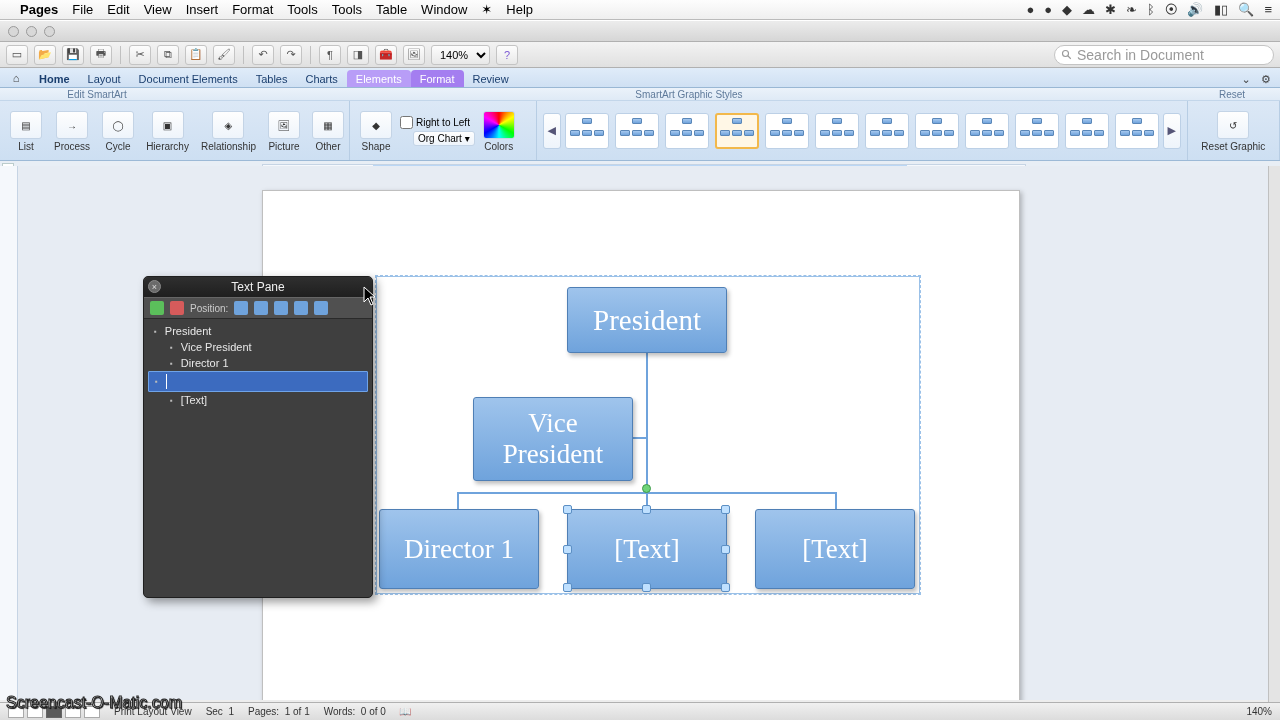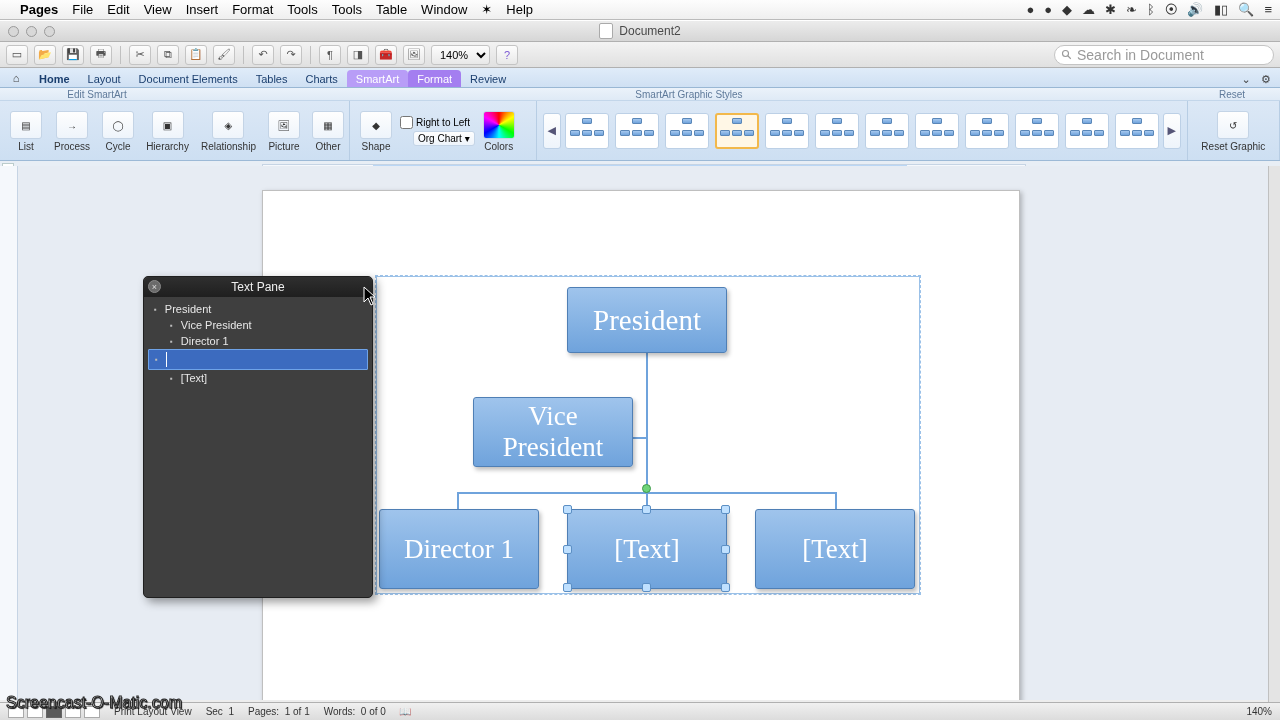--- a/index.html
+++ b/index.html
@@ -222,21 +222,21 @@
     background:linear-gradient(#9fc4ec,#6fa3dc);
     border:1px solid #4f7fb5;
     border-radius:3px;
     box-shadow: 2px 3px 4px rgba(0,0,0,.25);
     color:#fff;
     font-family: Georgia, "Palatino", serif;
     display:flex; align-items:center; justify-content:center;
     text-align:center;
   }
   .node.n1 { left:190px; top:10px;  width:160px; height:66px; font-size:29px; }
-  .node.n2 { left:96px;  top:120px; width:160px; height:70px; font-size:27px; }
+  .node.n2 { left:96px;  top:120px; width:160px; height:84px; font-size:27px; }
   .node.n3 { left:2px;   top:232px; width:160px; height:80px; font-size:27px; }
   .node.n4 { left:190px; top:232px; width:160px; height:80px; font-size:27px; }
   .node.n5 { left:378px; top:232px; width:160px; height:80px; font-size:27px; }
 
   .connector { position:absolute; background:#6fa3dc; }
   .sel-handle {
     position:absolute; width:9px; height:9px;
     border:1px solid #5c8fc4; background:#bfe0ff; border-radius:2px;
   }
 
@@ -348,24 +348,20 @@
     <span>🔍</span>
     <span>≡</span>
   </div>
 </div>
 
 <div class="titlebar">
   <div class="traffic">
     <div></div>
     <div></div>
     <div></div>
-  </div>
-  <div class="doc-title">
-    <span class="doc-icon"></span>
-    <span>Document2</span>
   </div>
 </div>
 
 <div class="toolbar">
   <div class="tb-btn">▭</div>
   <div class="tb-btn">📂</div>
   <div class="tb-btn">💾</div>
   <div class="tb-btn">🖶</div>
   <div class="tb-sep"></div>
   <div class="tb-btn">✂</div>
@@ -393,21 +389,21 @@
   </div>
 </div>
 
 <div class="ribbon-tabs">
   <div class="home-icon">⌂</div>
   <div class="tab active-home">Home</div>
   <div class="tab">Layout</div>
   <div class="tab">Document Elements</div>
   <div class="tab">Tables</div>
   <div class="tab">Charts</div>
-  <div class="tab ctx">SmartArt</div>
+  <div class="tab ctx">Elements</div>
   <div class="tab ctx active">Format</div>
   <div class="tab">Review</div>
   <div class="right-icons">
     <div>⌄</div>
     <div>⚙</div>
   </div>
 </div>
 
 <div style="display:flex;">
   <div class="group-label-strip" style="width:194px;">Edit SmartArt</div>
@@ -637,20 +633,30 @@
   <div class="sel-handle" style="left:265px;top:306px;"></div>
   <div class="sel-handle" style="left:344px;top:306px;"></div>
 
   <div style="position:absolute;left:265px;top:207px;width:9px;height:9px;border-radius:50%;background:#6fd47a;border:1px solid #3e9a4a;"></div>
 </div>
 
 <div class="textpane">
   <div class="tp-title">
     <div class="tp-close">×</div>
     <span>Text Pane</span>
+  </div>
+  <div class="tp-toolbar">
+    <div class="sq" style="background:#5bbf5b;"></div>
+    <div class="sq" style="background:#d65b5b;"></div>
+    <span>Position:</span>
+    <div class="sq" style="background:#6fa3dc;"></div>
+    <div class="sq" style="background:#6fa3dc;"></div>
+    <div class="sq" style="background:#6fa3dc;"></div>
+    <div class="sq" style="background:#6fa3dc;"></div>
+    <div class="sq" style="background:#6fa3dc;"></div>
   </div>
   <div class="tp-tree">
     <div class="tp-row">
         <span>President</span>
       </div>
     <div class="tp-row tp-indent-1">
         <span>Vice President</span>
       </div>
     <div class="tp-row tp-indent-1">
         <span>Director 1</span>

